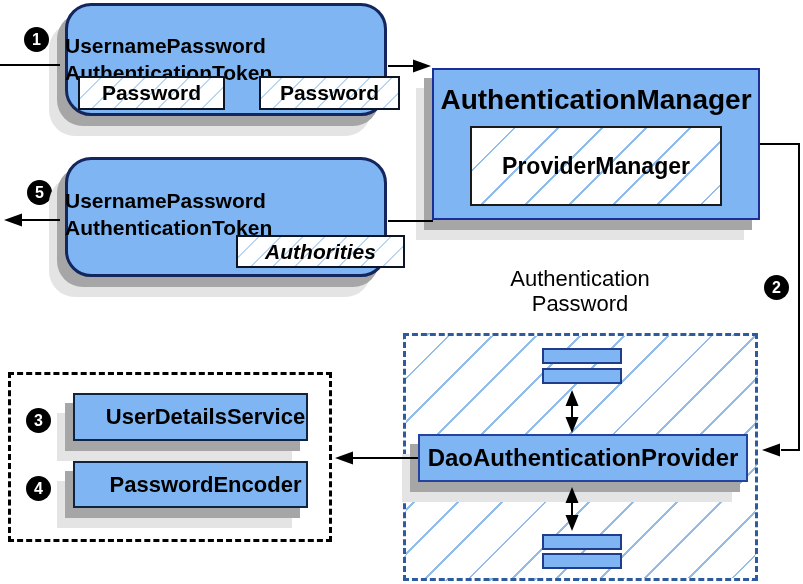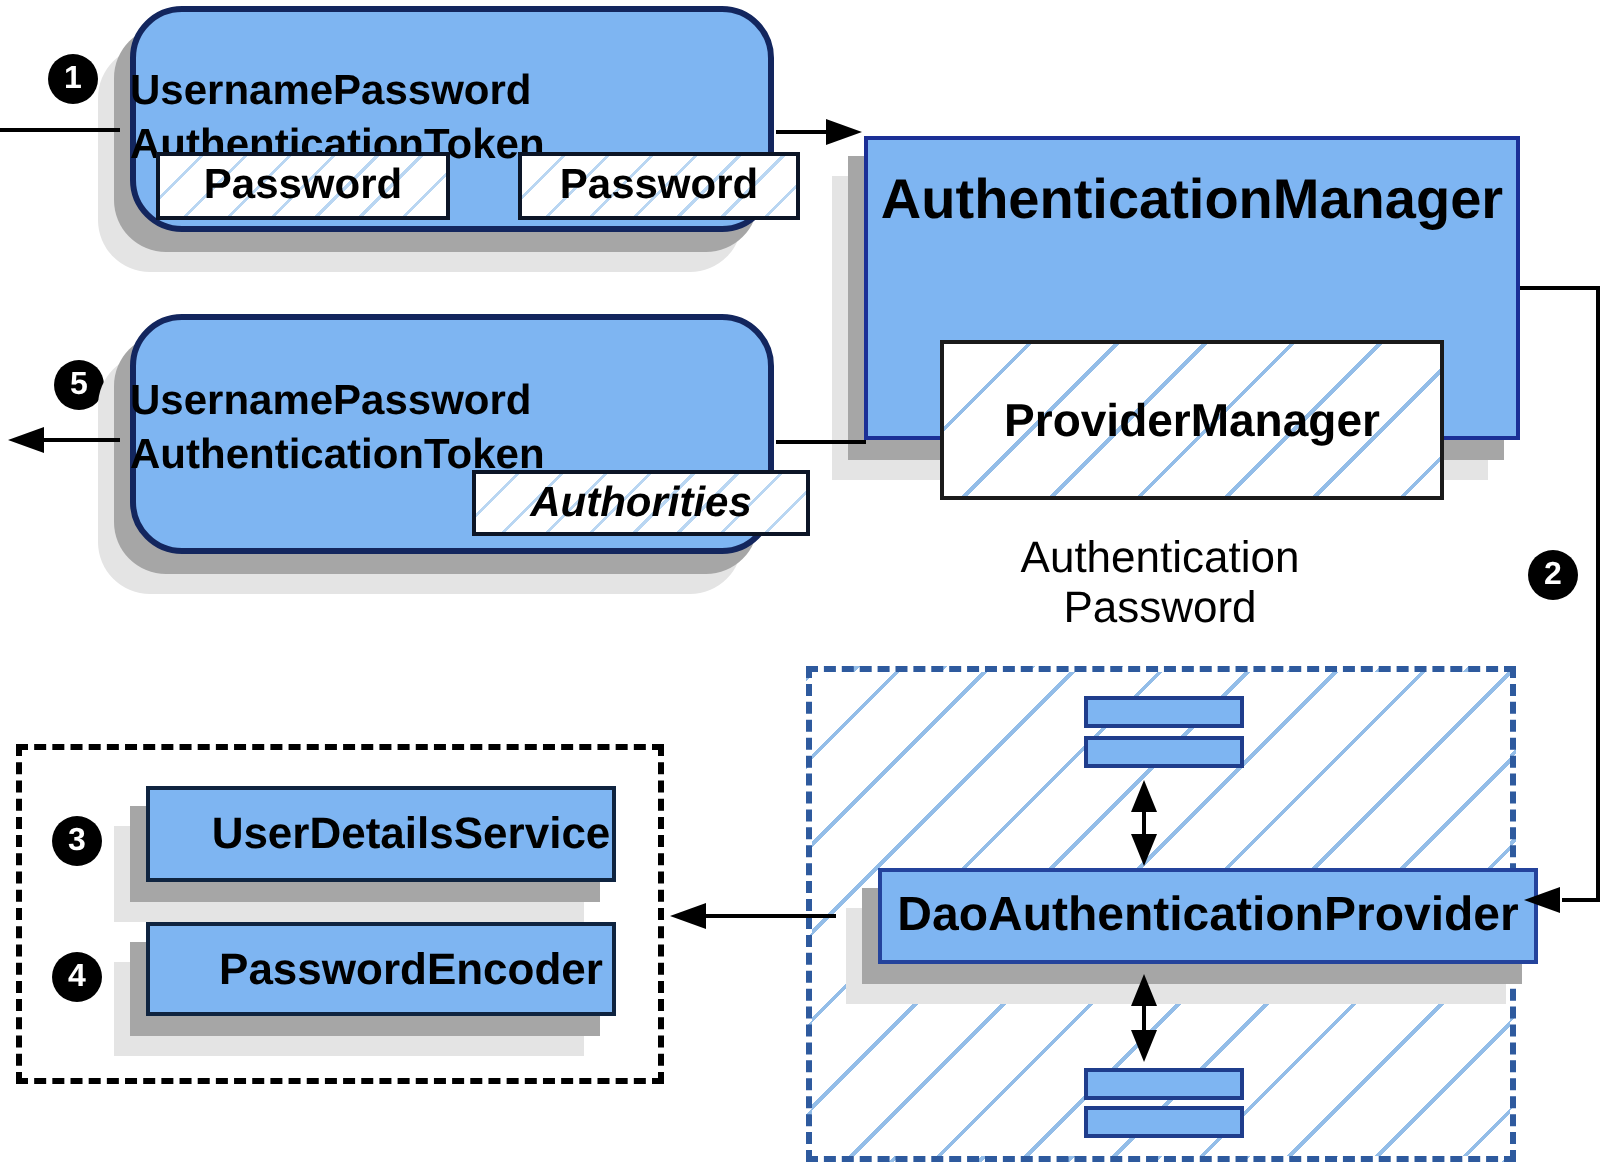--- a/index.html
+++ b/index.html
@@ -56,42 +56,42 @@
   <div class="abs blue rounded shadow" style="left:65px;top:3px;width:322px;height:113px;"></div>
   <div class="abs token-title" style="left:65px;top:9px;width:322px;">
     <div>UsernamePassword</div>
     <div>AuthenticationToken</div>
   </div>
   <div class="abs hatch-sm field" style="left:78px;top:76px;width:147px;height:34px;">Password</div>
   <div class="abs hatch-sm field" style="left:236px;top:76px;width:141px;height:34px;margin-left:23px;">Password</div>
 
   <div class="abs blue rect shadow" style="left:432px;top:68px;width:328px;height:152px;"></div>
   <div class="abs big-title" style="left:432px;top:84px;width:328px;">AuthenticationManager</div>
-  <div class="abs hatch-lg inner-box" style="left:470px;top:126px;width:252px;height:80px;line-height:76px;margin-top:44px;">ProviderManager</div>
+  <div class="abs hatch-lg inner-box" style="left:470px;top:126px;width:252px;height:80px;line-height:76px;">ProviderManager</div>
 
   <div class="abs blue rounded shadow" style="left:65px;top:157px;width:322px;height:120px;"></div>
   <div class="abs token-title" style="left:65px;top:164px;width:322px;">
     <div>UsernamePassword</div>
     <div>AuthenticationToken</div>
   </div>
   <div class="abs hatch-sm field" style="left:236px;top:235px;width:169px;height:33px;font-style:italic;">Authorities</div>
 
   <div class="abs" style="left:460px;top:266px;width:240px;text-align:center;font-weight:normal;font-size:22px;line-height:25px;">
     <div>Authentication</div>
     <div>Password</div>
   </div>
 
   <div class="abs hatch-lg region-providers" style="left:403px;top:333px;width:355px;height:248px;"></div>
 
   <div class="abs bar" style="left:542px;top:348px;"></div>
   <div class="abs bar" style="left:542px;top:368px;"></div>
   <div class="abs bar" style="left:542px;top:534px;"></div>
   <div class="abs bar" style="left:542px;top:553px;"></div>
 
-  <div class="abs blue rect shadow" style="left:418px;top:434px;width:330px;height:48px;text-align:center;font-weight:bold;font-size:24px;line-height:44px;border-color:#24439c;margin-left:21px;">DaoAuthenticationProvider</div>
+  <div class="abs blue rect shadow" style="left:418px;top:434px;width:330px;height:48px;text-align:center;font-weight:bold;font-size:24px;line-height:44px;border-color:#24439c;">DaoAuthenticationProvider</div>
 
   <div class="abs region-services" style="left:8px;top:372px;width:324px;height:170px;"></div>
   <div class="abs badge" style="left:26px;top:408px;">3</div>
   <div class="abs badge" style="left:26px;top:476px;">4</div>
   <div class="abs blue svc-box shadow" style="left:73px;top:393px;width:235px;height:48px;line-height:44px;">UserDetailsService</div>
   <div class="abs blue svc-box shadow" style="left:73px;top:461px;width:235px;height:47px;line-height:43px;">PasswordEncoder</div>
 
   <svg class="overlay" width="803" height="584" viewBox="0 0 803 584">
     <g stroke="#000" stroke-width="2" fill="#000">
 

